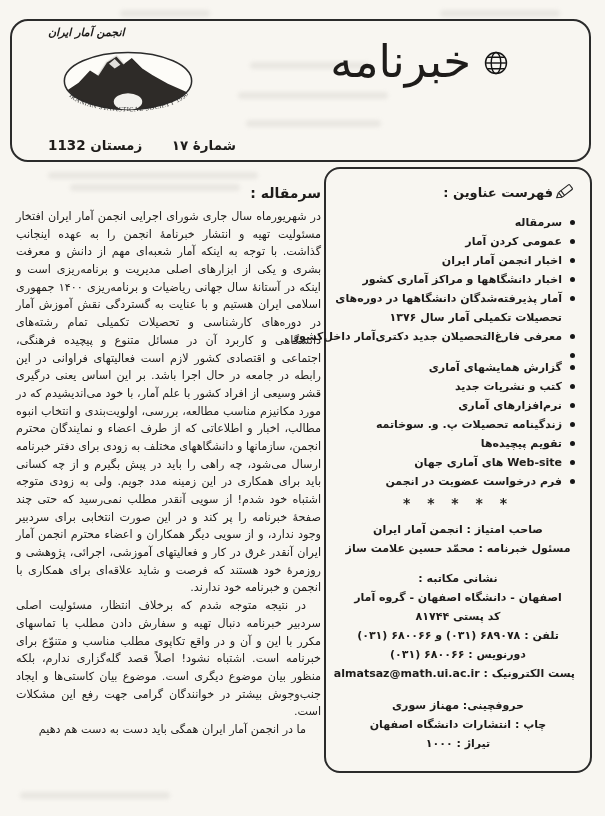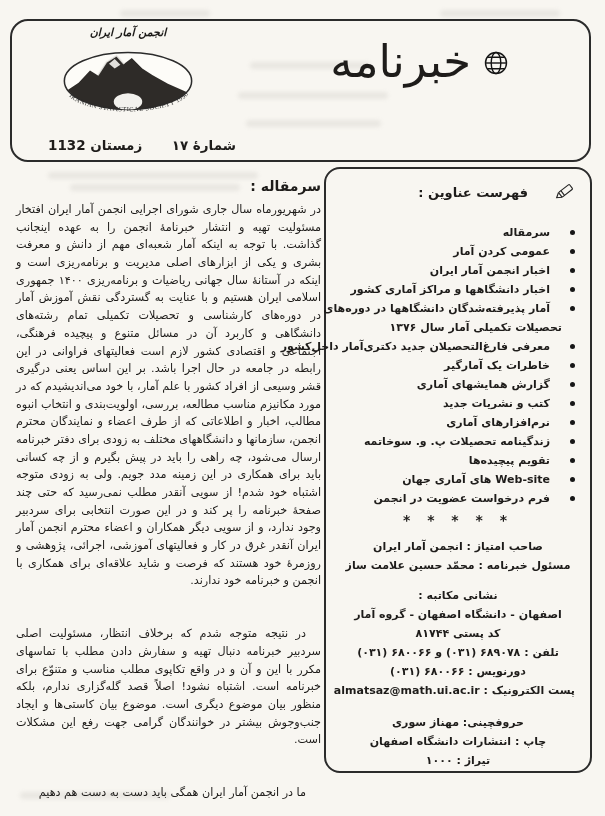--- a/index.html
+++ b/index.html
@@ -9,54 +9,54 @@
     font-family:"DejaVu Sans",sans-serif;
   }
   
   .ghost{position:absolute;height:7px;background:#8e8a82;opacity:.14;filter:blur(2px);border-radius:4px;z-index:0;}
 
   
   .masthead{
     position:absolute;left:10px;top:19px;width:581px;height:143px;
     border:2px solid #2b2b2b;border-radius:18px;box-sizing:border-box;z-index:1;
   }
-  .logo{position:absolute;left:36px;top:5px;width:160px;text-align:center;}
+  .logo{position:absolute;left:36px;top:5px;width:160px;}
   .logo-fa{font-size:11px;font-weight:bold;font-style:italic;line-height:13px;}
   .emblem{width:152px;height:99px;display:block;margin:0 auto;}
   .title-wrap{
     position:absolute;top:15px;right:80px;direction:rtl;
     display:flex;align-items:flex-start;gap:12px;
   }
   .globe{width:26px;height:26px;margin-top:14px;}
   h1.nl-title{margin:0;font-size:45px;line-height:1.15;font-weight:normal;letter-spacing:0;}
   .issue-row{
     position:absolute;bottom:7px;left:36px;width:188px;
     direction:rtl;display:flex;justify-content:space-between;
     font-size:13.5px;font-weight:bold;
   }
 
   
   .editorial{
-    position:absolute;left:16px;top:178px;width:305px;z-index:1;
+    position:absolute;left:16px;top:185px;width:305px;z-index:1;
     direction:rtl;text-align:justify;
   }
   .editorial h2{margin:0 0 7px;font-size:14px;font-weight:bold;text-align:right;}
   .editorial p{margin:0;font-size:11.2px;line-height:1.58;}
-  .editorial p.indent{text-indent:15px;margin-top:35px;}
+  .editorial p.indent{text-indent:15px;}
 
   
   .toc-box{
     position:absolute;left:324px;top:167px;width:268px;height:606px;
     border:2px solid #2b2b2b;border-radius:16px;box-sizing:border-box;
     padding:12px 15px 0;direction:rtl;z-index:1;background:transparent;
   }
-  .toc-head{display:flex;align-items:center;gap:25px;font-size:13px;font-weight:bold;margin-bottom:20px;}
+  .toc-head{display:flex;align-items:center;gap:0;font-size:13px;font-weight:bold;margin-bottom:10px;}
   .pencil{width:22px;height:22px;flex:0 0 auto;}
   ul.toc{list-style:none;margin:0;padding:0;font-size:11px;font-weight:bold;}
-  ul.toc li{display:flex;align-items:flex-start;gap:20px;line-height:19px;white-space:nowrap;}
+  ul.toc li{display:flex;align-items:flex-start;gap:8px;line-height:19px;white-space:nowrap;}
   ul.toc li .dot{width:5px;height:5px;border-radius:50%;background:#171717;flex:0 0 auto;margin-top:7px;}
   ul.toc li.cont{padding-right:13px;}
   .stars{direction:ltr;text-align:center;font-size:14px;font-weight:bold;letter-spacing:6px;margin:4px 0 9px;}
   .info{font-size:11px;font-weight:bold;line-height:19px;text-align:center;}
   .info .line{white-space:nowrap;}
   .contact{margin-top:11px;}
   .colophon{margin-top:13px;}
 </style>
 </head>
 <body>
@@ -157,21 +157,20 @@
       </li>
     <li class="cont">
         <span>تحصیلات تکمیلی آمار سال ۱۳۷۶</span>
       </li>
     <li>
         <span class="dot"></span>
         <span>معرفی فارغ‌التحصیلان جدید دکتری‌آمار داخل‌کشور</span>
       </li>
     <li>
         <span class="dot"></span>
-        <span>خاطرات یک آمارگیر</span>
       </li>
     <li>
         <span class="dot"></span>
         <span>گزارش همایشهای آماری</span>
       </li>
     <li>
         <span class="dot"></span>
         <span>کتب و نشریات جدید</span>
       </li>
     <li>

